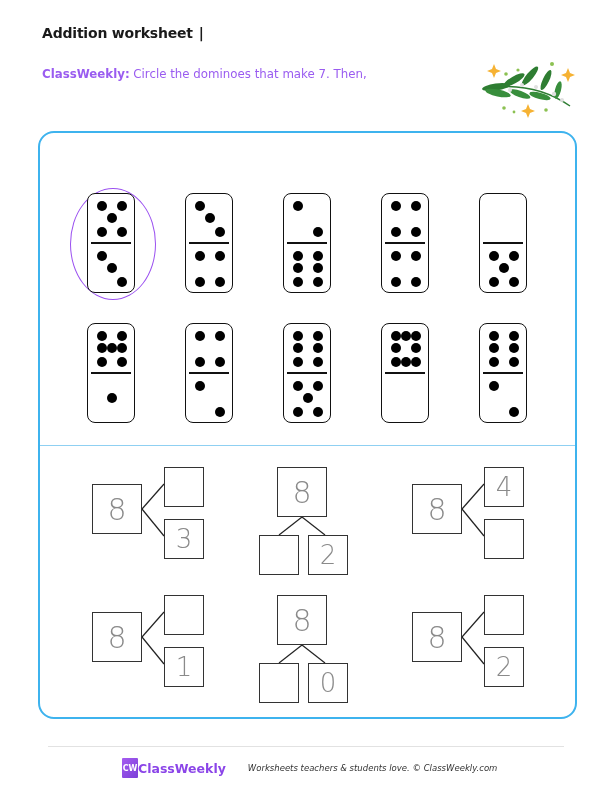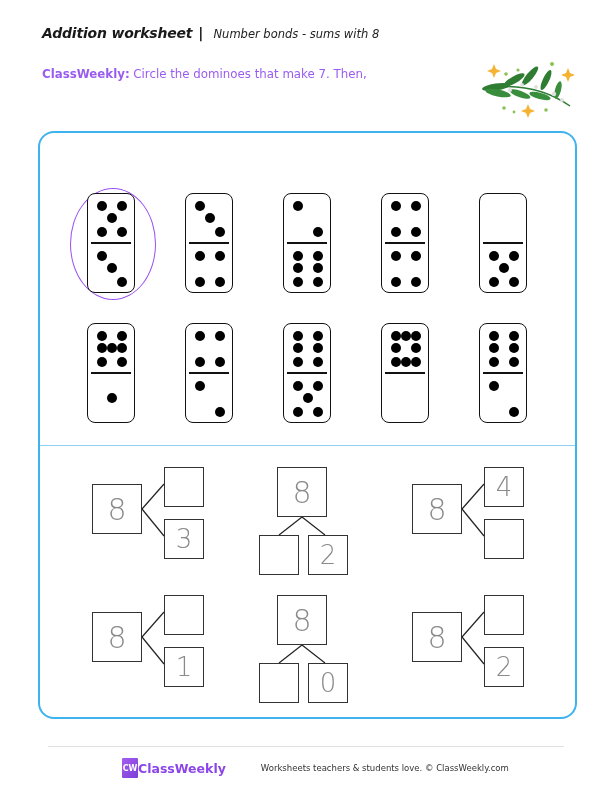--- a/index.html
+++ b/index.html
@@ -1,19 +1,19 @@
 <!DOCTYPE html>
 <html><head>
 <meta charset="utf-8">
 <style>
   * { margin: 0; padding: 0; box-sizing: border-box; }
   html, body { width: 612px; height: 792px; background: #ffffff; overflow: hidden; }
   body { position: relative; font-family: "DejaVu Sans", "Liberation Sans", sans-serif; color: #1a1a1a; }
 
-  .header { position: absolute; left: 42px; top: 25px; display: flex; align-items: baseline; white-space: nowrap; font-style: italic; }
+  .header { position: absolute; left: 42px; top: 25px; display: flex; align-items: baseline; white-space: nowrap; }
   .header .title { font-size: 14px; font-weight: bold; color: #1a1a1a; letter-spacing: -0.2px; }
   .header .sep { font-size: 14px; font-weight: bold; margin: 0 10px 0 6px; }
   .header .subtitle { font-size: 11.5px; color: #222; }
 
   .instructions { position: absolute; left: 42px; top: 65px; width: 420px; font-size: 11.8px; line-height: 19px; color: #9a5cf0; }
   .instructions b { font-weight: bold; }
 
   .sprig { position: absolute; left: 474px; top: 54px; width: 104px; height: 68px; }
 
   .panel { position: absolute; left: 38px; top: 131px; width: 539px; height: 588px; border: 2px solid #3eb3ee; border-radius: 16px; }
@@ -32,29 +32,28 @@
   .bond { position: absolute; }
   .box { position: absolute; border: 1.3px solid #333; background: #fff; display: flex; align-items: center; justify-content: center; font-family: "DejaVu Sans", sans-serif; font-weight: 200; color: #8a8a8a; }
   .box.whole { width: 50px; height: 50px; font-size: 30px; }
   .box.part { width: 40px; height: 40px; font-size: 26px; }
   .bond svg { position: absolute; left: 0; top: 0; overflow: visible; }
 
   .footer-line { position: absolute; left: 48px; top: 746px; width: 516px; height: 1px; background: #e2e2e2; }
   .footer { position: absolute; left: 122px; top: 758px; display: flex; align-items: center; white-space: nowrap; }
   .logo-badge { width: 16px; height: 20px; border-radius: 1px; background: linear-gradient(135deg, #a55cf0, #7b3fd8); color: #fff; font-size: 8px; font-weight: bold; display: flex; align-items: center; justify-content: center; }
   .logo-text { margin-left: 0; font-size: 12.5px; font-weight: bold; color: #8b45e8; }
-  .tagline { margin-left: 35px; font-size: 8.5px; color: #333; }
+  .tagline { margin-left: 22px; font-size: 8.5px; color: #333; font-style: italic; }
 </style>
 </head>
 <body>
 
 <div class="header">
   <span class="title">Addition worksheet</span>
   <span class="sep">|</span>
-  <span class="subtitle">Number bonds - sums with 8</span>
 </div>
 
 <div class="instructions">
   <b>ClassWeekly:</b><span> Circle the dominoes that make 7. Then,</span><br>
 </div>
 
 <div class="sprig">
   <svg width="104" height="68" viewBox="0 0 104 68">
     <path d="M20 10 l2 5 5 2 -5 2 -2 5 -2 -5 -5 -2 5 -2z" fill="#f6b233"></path>
     <path d="M94 14 l2 5 5 2 -5 2 -2 5 -2 -5 -5 -2 5 -2z" fill="#f6b233"></path>

